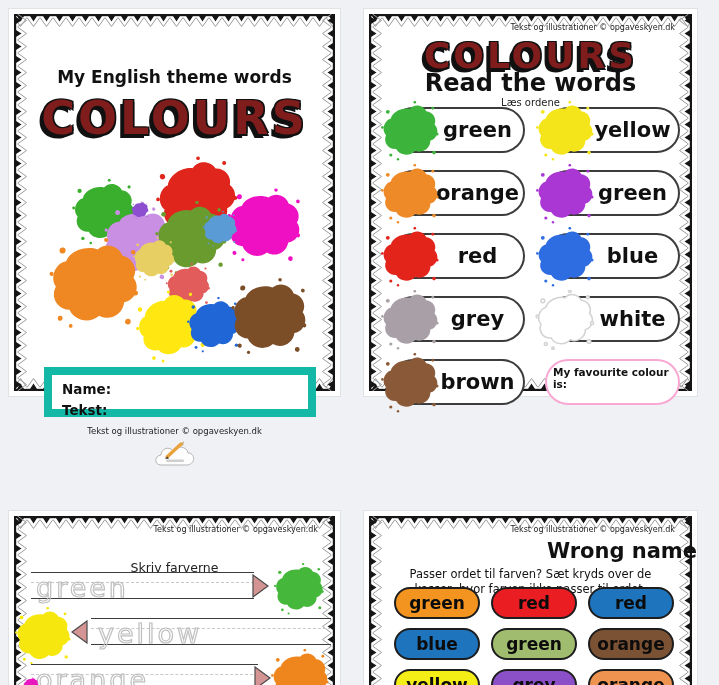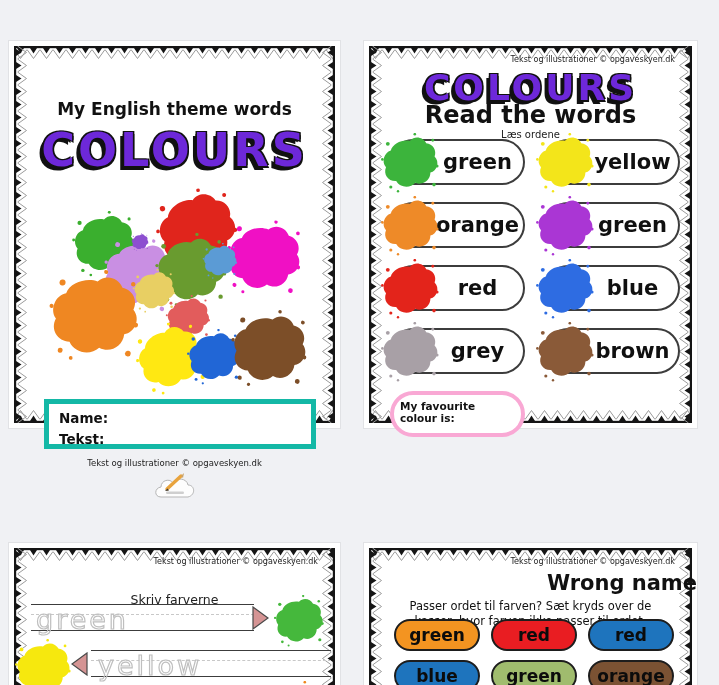--- a/index.html
+++ b/index.html
@@ -1,61 +1,61 @@
 <!DOCTYPE html>
 <html><head>
 <meta charset="utf-8">
 <style>
   * { margin:0; padding:0; box-sizing:border-box; }
   html,body { width:719px; height:685px; overflow:hidden; }
   body { font-family:"DejaVu Sans","Liberation Sans",sans-serif; background:#f0f1f4; }
   .viewport { position:relative; width:719px; height:685px; overflow:hidden; background:#f0f1f4; }
 
-  .page { position:absolute; background:#fff; width:333px; height:389px; border:1px solid #e1e2e5;margin-top:32px; }
+  .page { position:absolute; background:#fff; width:333px; height:389px; border:1px solid #e1e2e5; }
   #p1 { left:8px;  top:8px; }
   #p2 { left:363px; top:8px;  width:335px; }
   #p3 { left:8px;  top:510px; }
   #p4 { left:363px; top:510px; width:335px; }
 
   
   .zz { position:absolute; pointer-events:none; }
   .zz svg { display:block; width:100%; height:100%; }
   .zz-top    { top:5px; left:5px; right:5px; height:15px; }
   .zz-bottom { bottom:5px; left:5px; right:5px; height:15px; transform:scaleY(-1); }
   .zz-left   { top:5px; bottom:5px; left:5px; width:15px; }
   .zz-right  { top:5px; bottom:5px; right:5px; width:15px; transform:scaleX(-1); }
 
   .copy-tr { position:absolute; top:14px; right:22px; font-size:8px; color:#222; letter-spacing:0; }
   .copy-center { position:absolute; left:0; right:0; top:417px; text-align:center; font-size:8.5px; color:#222; }
 
-  .bubble { font-weight:bold; color:#6d28d9; letter-spacing:3px;
+  .bubble { font-weight:bold; color:#7f1d1d; letter-spacing:3px;
             text-shadow:-1.5px -1.5px 0 #111, 1.5px -1.5px 0 #111, -1.5px 1.5px 0 #111,
                         1.5px 1.5px 0 #111, -4px 4px 0 #111; }
 
   
   .p1-header { position:absolute; top:58px; left:0; right:0; text-align:center; font-size:17px; font-weight:bold; color:#111; }
   .p1-title  { position:absolute; top:82px; left:0; right:0; text-align:center; font-size:46px; }
   .cover-cluster { position:absolute; left:0; top:0; width:333px; height:483px; pointer-events:none; }
   .cover-splat { position:absolute; }
-  .namebox { position:absolute; left:35px; top:358px; width:272px; height:50px; border:5px solid #14b8a6; background:#fff; padding:4px 10px; }
+  .namebox { position:absolute; left:35px; top:358px; width:272px; height:50px; border:8px solid #14b8a6; background:#fff; padding:4px 10px; }
   .namebox .lbl { font-size:13.5px; font-weight:bold; color:#111; line-height:1.55; }
   .logo { position:absolute; left:0; right:0; top:428px; text-align:center; }
 
   
   .p2-title { position:absolute; top:26px; left:0; right:0; text-align:center; font-size:36px; }
   .p2-sub   { position:absolute; top:60px; left:0; right:0; text-align:center; font-size:24px; font-weight:bold; color:#111; }
   .p2-sub-da{ position:absolute; top:88px; left:0; right:0; text-align:center; font-size:10px; color:#222; }
   .word-grid { position:absolute; left:26px; top:98px; width:290px; display:grid;
                grid-template-columns:1fr 1fr; column-gap:20px; row-gap:17px; }
   .word-pill { position:relative; height:46px; border:2px solid #3c3c3c; border-radius:26px;
                display:flex; align-items:center; justify-content:center; padding-left:40px;
                font-size:21px; font-weight:bold; color:#101010; background:#fff; }
   .pill-splat { position:absolute; left:-13px; top:-8px; width:62px; height:60px; }
   .splat-white use { stroke:#d2d2d2; stroke-width:2.5; }
-  .fav-pill { position:relative; height:46px; border:4px solid #f9a8d4; border-radius:23px;
+  .fav-pill { position:relative; height:46px; border:2px solid #f9a8d4; border-radius:23px;
               display:flex; justify-content:center; padding:5px 6px 0 6px;
               font-size:10.5px; font-weight:bold; color:#111; background:#fff; }
 
   
   .p3-title { position:absolute; top:22px; left:0; right:0; text-align:center; font-size:21px; font-weight:bold; color:#111; }
   .p3-sub   { position:absolute; top:49px; left:0; right:0; text-align:center; font-size:12.5px; color:#222; }
   .hand-lines { position:absolute; height:27px; border-top:1.5px solid #3c3c3c; border-bottom:1.5px solid #3c3c3c; }
   .mid-dash { position:absolute; left:0; right:0; top:9px; border-top:1px dashed #c8c8c8; }
   .trace { position:absolute; font-size:27px; line-height:27px; letter-spacing:3px; color:#c7c7c7; }
   @supports (-webkit-text-stroke:1px #000) {
@@ -267,20 +267,26 @@
           </svg>
         <span>blue</span>
       </div>
       <div class="word-pill">
         <svg class="pill-splat" viewBox="0 0 100 100">
             <use href="#splat-shape" style="fill: rgb(168, 160, 166);"></use>
           </svg>
         <span>grey</span>
       </div>
       <div class="word-pill">
+        <svg class="pill-splat splat-white" viewBox="0 0 100 100">
+            <use href="#splat-shape" style="fill: rgb(255, 255, 255);"></use>
+          </svg>
+        <span>white</span>
+      </div>
+      <div class="word-pill">
         <svg class="pill-splat" viewBox="0 0 100 100">
             <use href="#splat-shape" style="fill: rgb(138, 90, 56);"></use>
           </svg>
         <span>brown</span>
       </div>
       <div class="fav-pill">
         <span>My favourite colour is:</span>
       </div>
     </div>
   </div>

